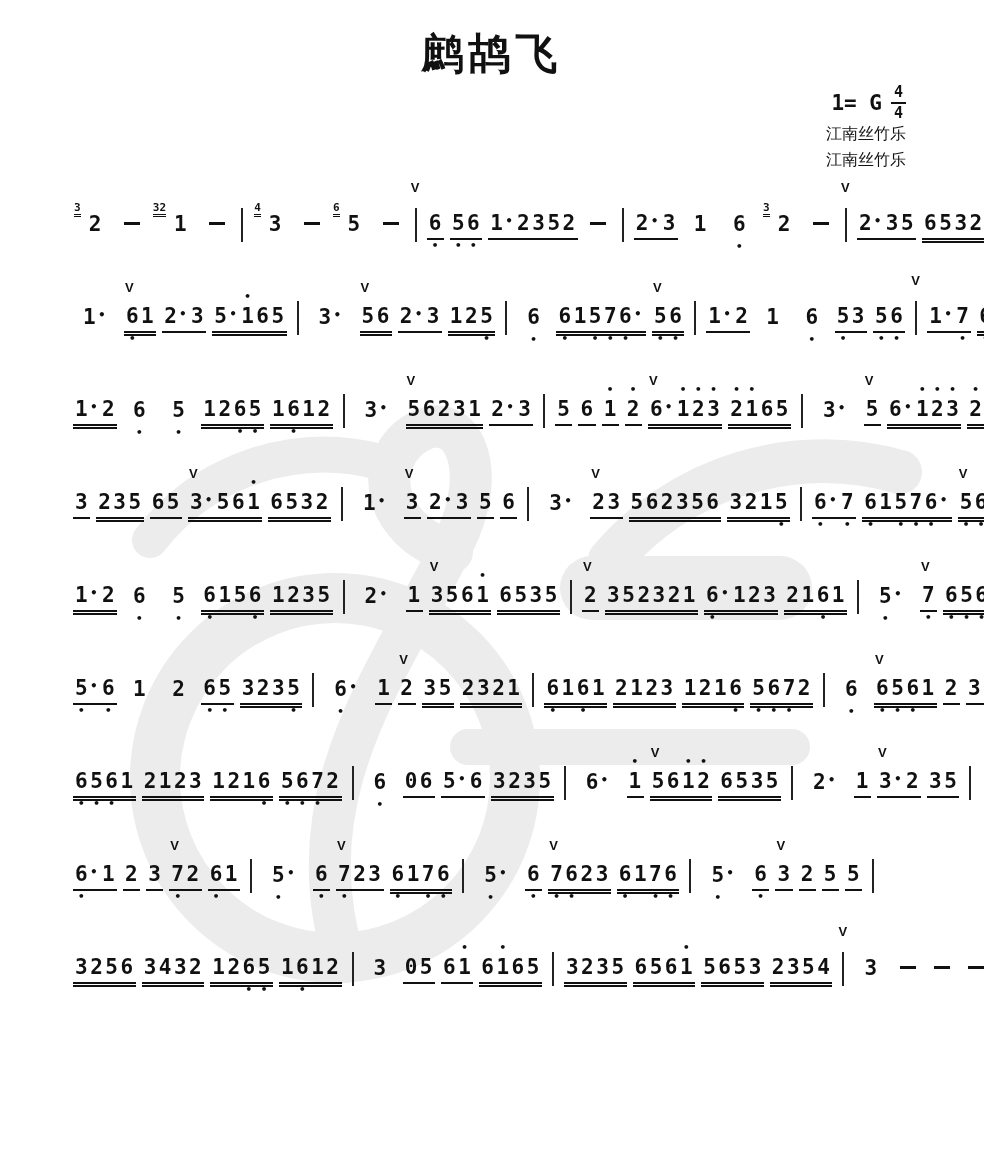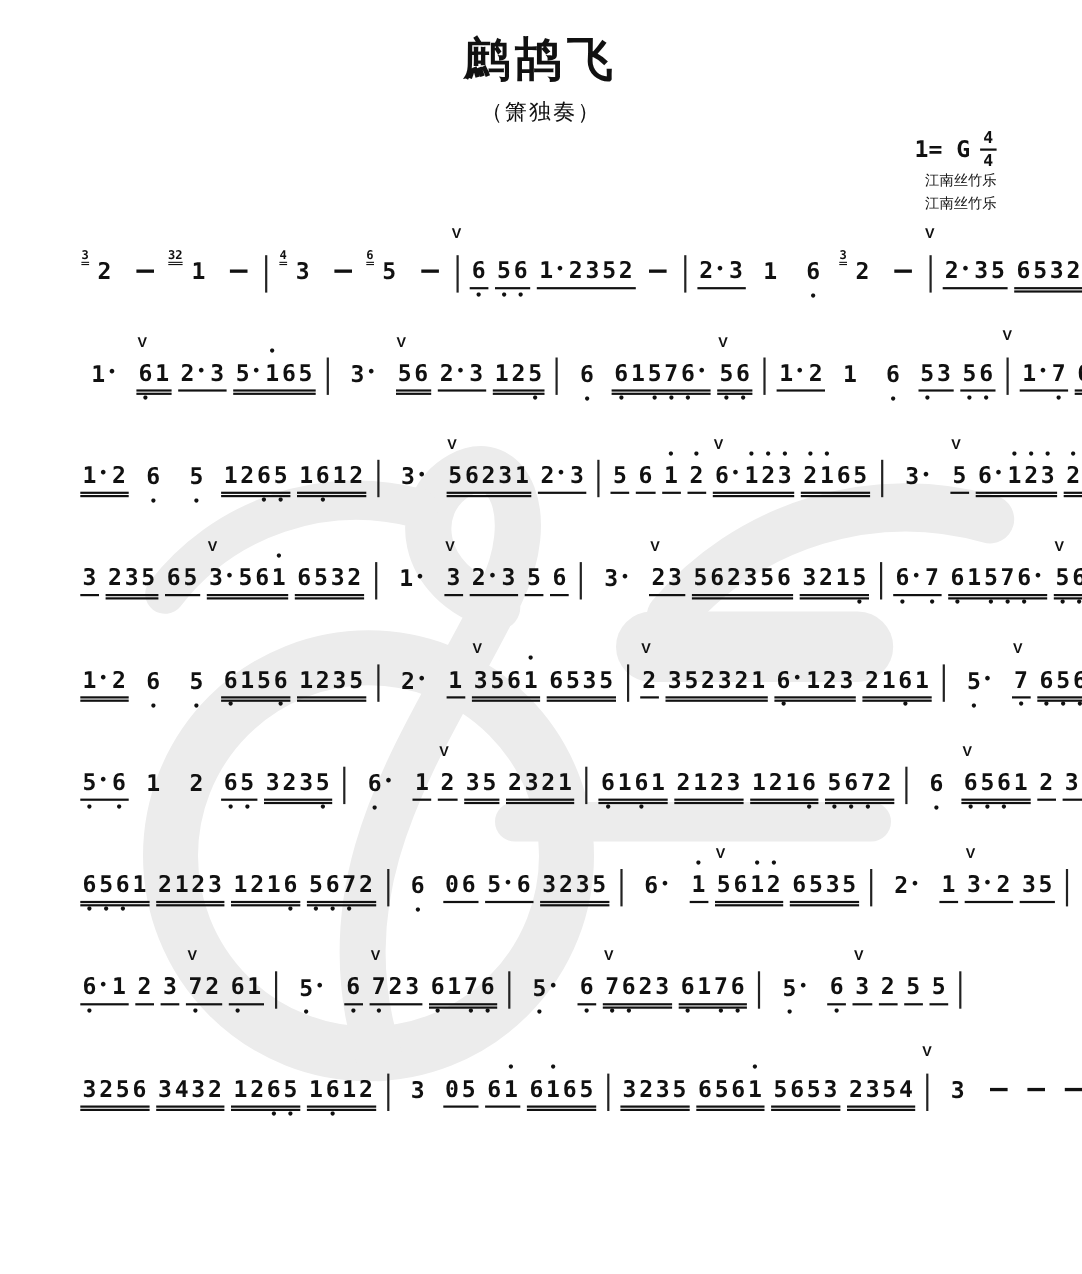--- a/index.html
+++ b/index.html
@@ -10,21 +10,21 @@
   .title{text-align:center;font-size:42px;font-weight:bold;letter-spacing:5px;}
   .subtitle{text-align:center;font-size:20px;margin-top:6px;letter-spacing:2px;}
   .meta{display:flex;justify-content:space-between;align-items:flex-end;margin:2px 78px 0 72px;flex-direction:column;}
   .keysig-row{display:flex;align-items:center;}
   .keysig{font-family:"DejaVu Sans Mono",monospace;font-size:21px;font-weight:bold;}
   .timesig{display:inline-block;text-align:center;font-family:"DejaVu Sans Mono",monospace;
            font-size:15px;font-weight:bold;line-height:1.1;margin-left:9px;}
   .ts-num{display:block;border-bottom:2px solid #111;padding:0 3px 1px;}
   .ts-den{display:block;padding-top:1px;}
   .source{margin-top:10px;font-size:17px;font-weight:bold;}
-  .meta-right{text-align:right;font-size:13px;line-height:1.6;}
+  .meta-right{text-align:right;font-size:16px;line-height:1.6;}
   
   .score{position:relative;z-index:1;padding:6px 0 0 70px;}
   .music-line{height:93px;line-height:93px;white-space:nowrap;
               font-family:"DejaVu Sans Mono",monospace;font-weight:bold;font-size:21px;}
   .g{display:inline-block;position:relative;vertical-align:middle;margin:0 3px;
      padding:0 1px 3px;line-height:1.15;letter-spacing:0.5px;}
   .q{margin:0 11px;}
   .u1,.u2{border-bottom:2px solid #111;}
   .u2::after{content:"";position:absolute;left:0;right:0;bottom:-5px;border-bottom:2px solid #111;}
   .nt{display:inline-block;position:relative;padding:0 1px;}
@@ -53,21 +53,20 @@
     <circle cx="335" cy="778" r="180" fill="none" stroke="#ececec" stroke-width="50"></circle>
     <path d="M345 962 C 290 790 395 665 455 540 C 490 468 462 408 418 432 C 372 458 380 530 452 552" fill="none" stroke="#ececec" stroke-width="42" stroke-linecap="round"></path>
     <path d="M150 540 A 220 220 0 0 1 380 462" fill="none" stroke="#ececec" stroke-width="36" stroke-linecap="round"></path>
     <path d="M610 560 A 280 280 0 0 1 900 472" fill="none" stroke="#ececec" stroke-width="44" stroke-linecap="round"></path>
     <rect x="560" y="556" width="252" height="64" rx="32" fill="#ececec"></rect>
     <rect x="450" y="729" width="360" height="36" rx="18" fill="#ececec"></rect>
   </svg>
 
   <div class="header">
     <div class="title">鹧鸪飞</div>
-    <div class="subtitle">（箫独奏）</div>
     <div class="meta">
       <div class="meta-left">
         <div class="keysig-row">
           <span class="keysig">1= G</span>
           <span class="timesig">
             <span class="ts-num">4</span>
             <span class="ts-den">4</span>
           </span>
         </div>
       </div>

